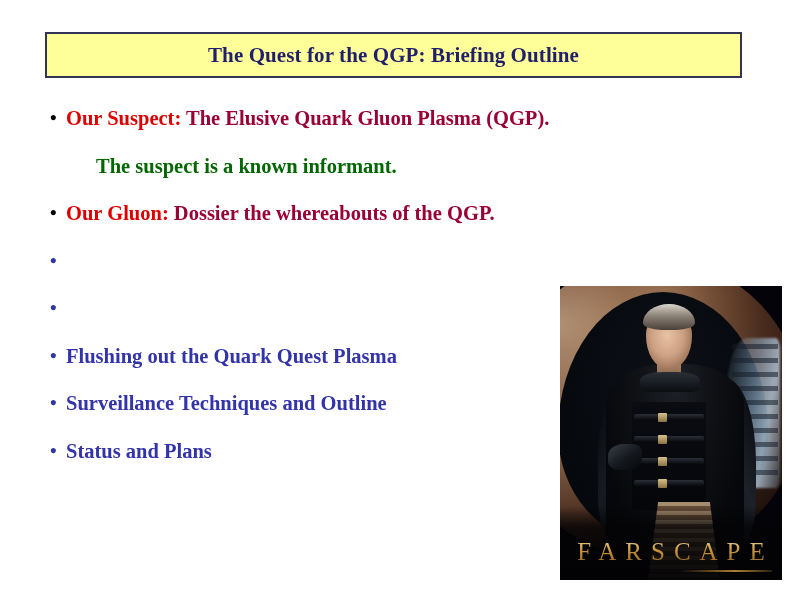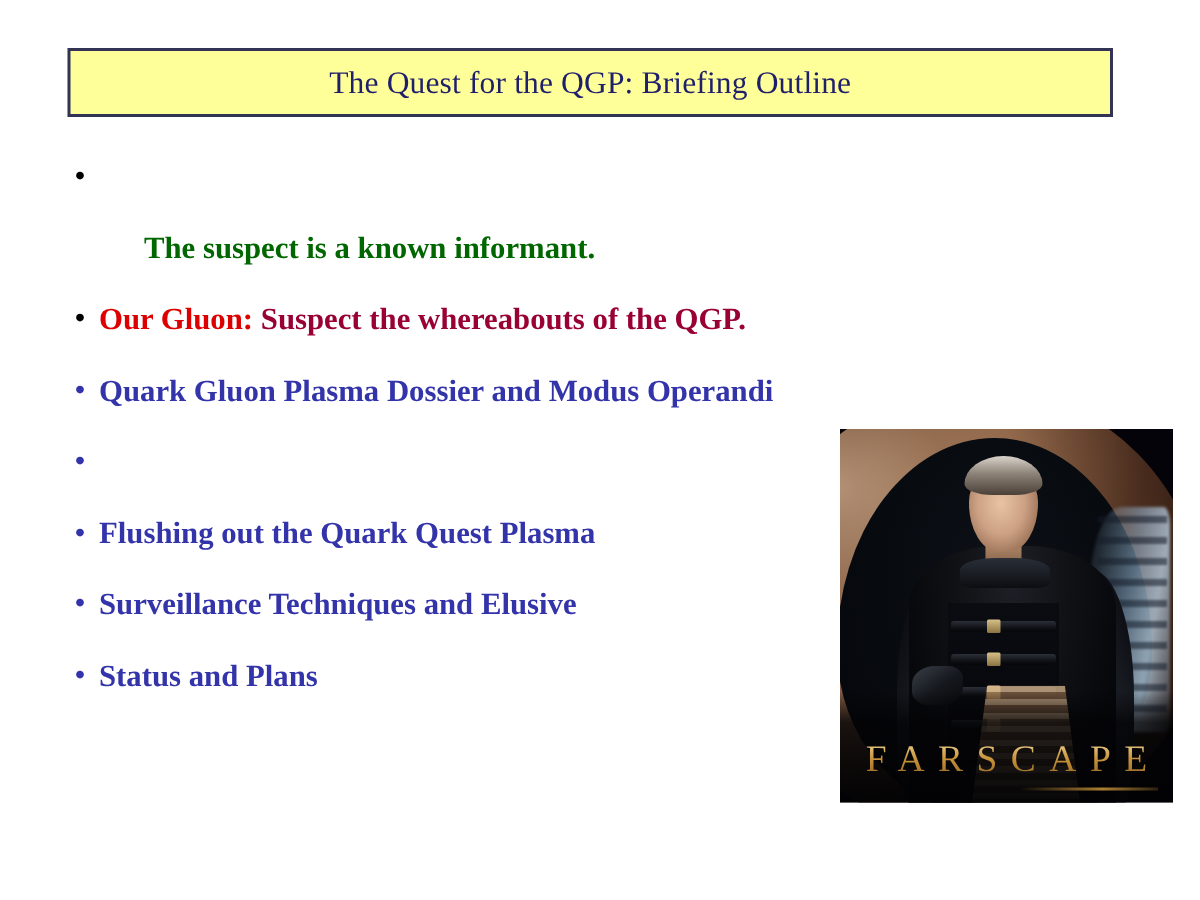--- a/index.html
+++ b/index.html
@@ -30,21 +30,21 @@
     height: 46px;
     background: #ffff99;
     border: 2px solid #333355;
     box-sizing: border-box;
     display: flex;
     align-items: center;
     justify-content: center;
   }
   #title-text {
     font-family: "Liberation Serif", "DejaVu Serif", serif;
-    font-weight: normal;
+    font-weight: bold;
     font-size: 21px;
     color: #1f1f6b;
     letter-spacing: 0.1px;
     white-space: nowrap;
   }
 
   
   #outline-list {
     position: absolute;
     left: 50px;
@@ -79,21 +79,21 @@
   .seg-blue   { color: #3333aa; }
 
   .outline-line.sub { padding-left: 46px; }
 
   
   #farscape-photo {
     position: absolute;
     left: 560px;
     top: 286px;
     width: 222px;
-    height: 249px;
+    height: 294px;
     overflow: hidden;
     background: #05030a;
   }
   
   .ph-ring-outer {
     position: absolute;
     left: -58px;
     top: -28px;
     width: 300px;
     height: 300px;
@@ -305,42 +305,42 @@
 
 <div id="slide">
 
   <div id="title-box">
     <span id="title-text">The Quest for the QGP: Briefing Outline</span>
   </div>
 
   <div id="outline-list">
       <div class="outline-line">
         <span class="bullet-marker dark">•</span>
+        <span class="line-text"><span class="seg-red">Our Suspect: </span><span class="seg-crimson">The Elusive Quark Gluon Plasma (QGP).</span></span>
       </div>
       <div class="outline-line sub">
         <span class="line-text"><span class="seg-green">The suspect is a known informant.</span></span>
       </div>
       <div class="outline-line">
         <span class="bullet-marker dark">•</span>
-        <span class="line-text"><span class="seg-red">Our Gluon: </span><span class="seg-crimson">Suspect the whereabouts of the QGP.</span></span>
-      </div>
-      <div class="outline-line">
-        <span class="bullet-marker blue">•</span>
-        <span class="line-text"><span class="seg-blue">Quark Gluon Plasma Dossier and Modus Operandi</span></span>
+        <span class="line-text"><span class="seg-red">Our Gluon: </span><span class="seg-crimson">Dossier the whereabouts of the QGP.</span></span>
+      </div>
+      <div class="outline-line">
+        <span class="bullet-marker blue">•</span>
       </div>
       <div class="outline-line">
         <span class="bullet-marker blue">•</span>
       </div>
       <div class="outline-line">
         <span class="bullet-marker blue">•</span>
         <span class="line-text"><span class="seg-blue">Flushing out the Quark Quest Plasma</span></span>
       </div>
       <div class="outline-line">
         <span class="bullet-marker blue">•</span>
-        <span class="line-text"><span class="seg-blue">Surveillance Techniques and Elusive</span></span>
+        <span class="line-text"><span class="seg-blue">Surveillance Techniques and Outline</span></span>
       </div>
       <div class="outline-line">
         <span class="bullet-marker blue">•</span>
         <span class="line-text"><span class="seg-blue">Status and Plans</span></span>
       </div>
     </div>
 
   <div id="farscape-photo">
     <div class="ph-ring-outer"></div>
     <div class="ph-ring-texture"></div>

